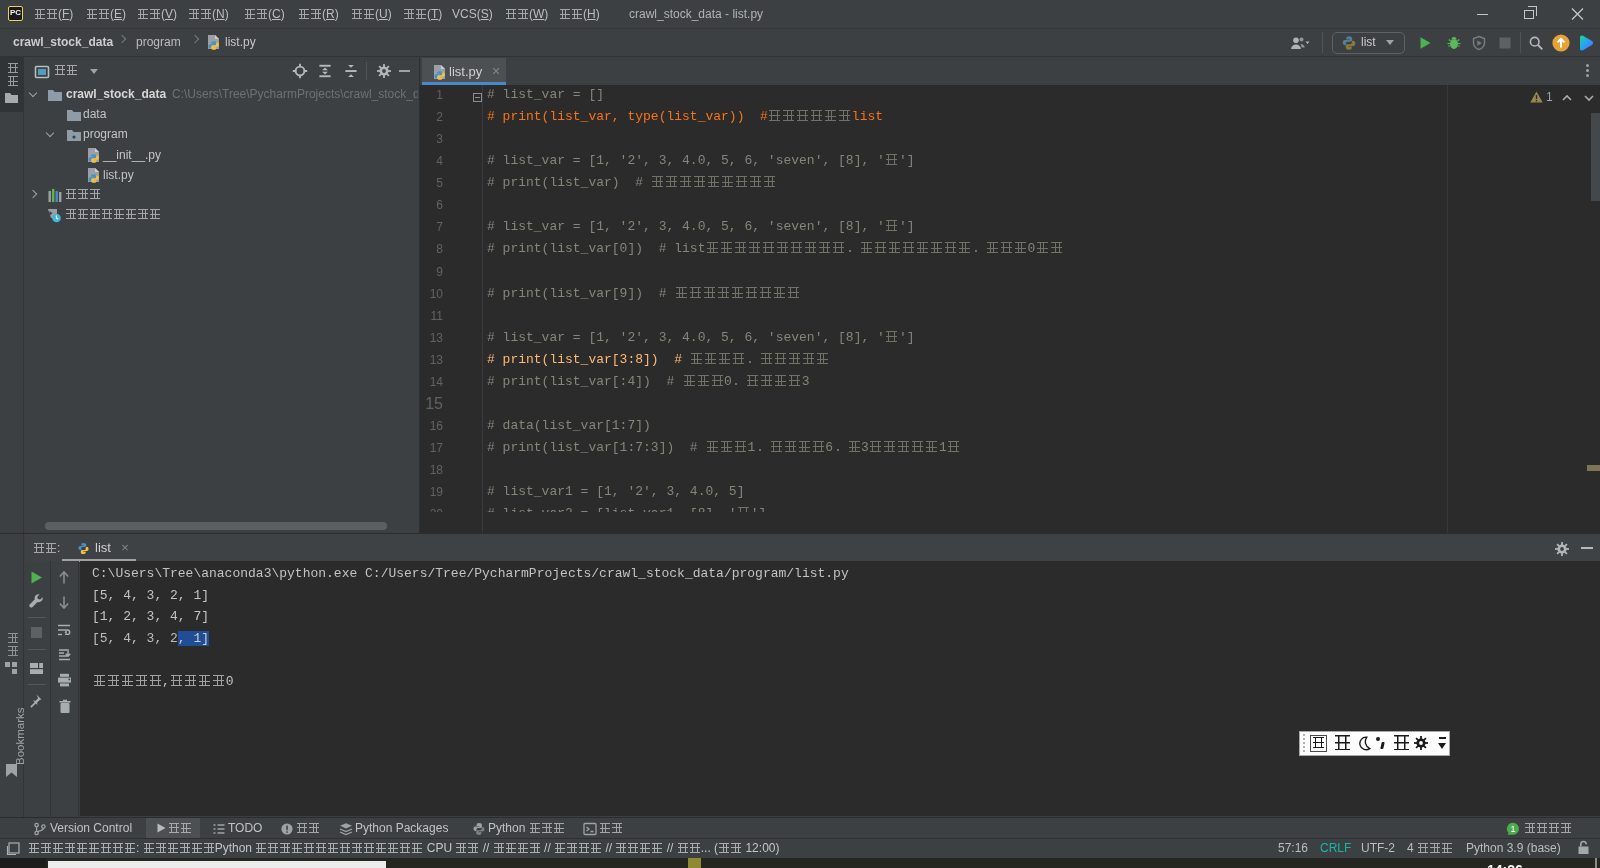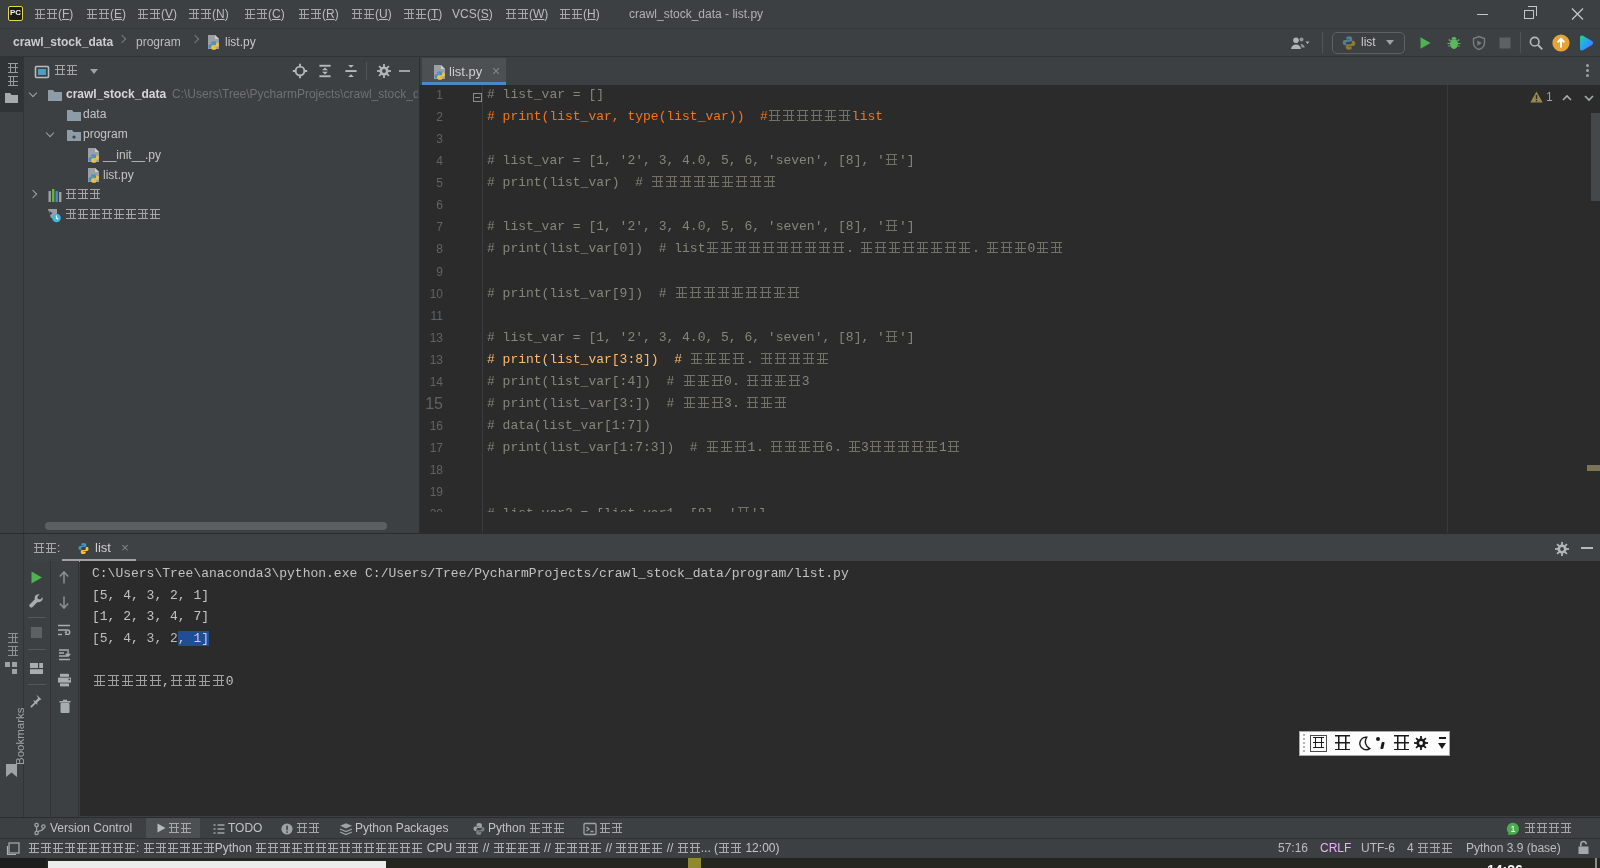--- a/index.html
+++ b/index.html
@@ -299,27 +299,27 @@
 <div class="a" style="left:0px;top:198px;width:23px;height:22px;line-height:22px;color:#606366;text-align:right;font-size:12px">10</div>
 <div class="a mono" style="left:67px;top:198px;height:22px;line-height:22px;color:#85857a;--g:#85857a"># print(list_var[9])  # <i class="e v2"></i><i class="e v0"></i><i class="e v1"></i><i class="e v1"></i><i class="e v2"></i><i class="e v0"></i><i class="e v0"></i><i class="e v2"></i><i class="e v0"></i></div>
 <div class="a" style="left:0px;top:220px;width:23px;height:22px;line-height:22px;color:#606366;text-align:right;font-size:12px">11</div>
 <div class="a" style="left:0px;top:242px;width:23px;height:22px;line-height:22px;color:#606366;text-align:right;font-size:12px">13</div>
 <div class="a mono" style="left:67px;top:242px;height:22px;line-height:22px;color:#85857a;--g:#85857a"># list_var = [1, '2', 3, 4.0, 5, 6, 'seven', [8], '<i class="e v0"></i>']</div>
 <div class="a" style="left:0px;top:264px;width:23px;height:22px;line-height:22px;color:#606366;text-align:right;font-size:12px">13</div>
 <div class="a mono" style="left:67px;top:264px;height:22px;line-height:22px;color:#fdba74;--g:#85857a"># print(list_var[3:8])  # <i class="e v2"></i><i class="e v2"></i><i class="e v2"></i><i class="e v0"></i><i class="e p"></i><i class="e v1"></i><i class="e v0"></i><i class="e v1"></i><i class="e v1"></i><i class="e v2"></i></div>
 <div class="a" style="left:0px;top:286px;width:23px;height:22px;line-height:22px;color:#606366;text-align:right;font-size:12px">14</div>
 <div class="a mono" style="left:67px;top:286px;height:22px;line-height:22px;color:#85857a;--g:#85857a"># print(list_var[:4])  # <i class="e v2"></i><i class="e v2"></i><i class="e v0"></i>0<i class="e p"></i><i class="e v0"></i><i class="e v1"></i><i class="e v2"></i><i class="e v0"></i>3</div>
 <div class="a" style="left:0px;top:308px;width:23px;height:22px;line-height:22px;color:#606366;text-align:right;font-size:16px">15</div>
-<div class="a mono" style="left:67px;top:308px;height:22px;line-height:22px;color:#85857a;--g:#85857a"># print(list_var[3:])  # <i class="e v2"></i><i class="e v2"></i><i class="e v0"></i>3<i class="e p"></i><i class="e v0"></i><i class="e v2"></i><i class="e v1"></i></div>
 <div class="a" style="left:0px;top:330px;width:23px;height:22px;line-height:22px;color:#606366;text-align:right;font-size:12px">16</div>
 <div class="a mono" style="left:67px;top:330px;height:22px;line-height:22px;color:#85857a;--g:#85857a"># data(list_var[1:7])</div>
 <div class="a" style="left:0px;top:352px;width:23px;height:22px;line-height:22px;color:#606366;text-align:right;font-size:12px">17</div>
 <div class="a mono" style="left:67px;top:352px;height:22px;line-height:22px;color:#85857a;--g:#85857a"># print(list_var[1:7:3])  # <i class="e v2"></i><i class="e v2"></i><i class="e v0"></i>1<i class="e p"></i><i class="e v0"></i><i class="e v1"></i><i class="e v2"></i><i class="e v0"></i>6<i class="e p"></i><i class="e v2"></i>3<i class="e v0"></i><i class="e v1"></i><i class="e v1"></i><i class="e v0"></i><i class="e v2"></i>1<i class="e v0"></i></div>
 <div class="a" style="left:0px;top:374px;width:23px;height:22px;line-height:22px;color:#606366;text-align:right;font-size:12px">18</div>
 <div class="a" style="left:0px;top:396px;width:23px;height:22px;line-height:22px;color:#606366;text-align:right;font-size:12px">19</div>
+<div class="a mono" style="left:67px;top:396px;height:22px;line-height:22px;color:#85857a;--g:#85857a"># list_var1 = [1, '2', 3, 4.0, 5]</div>
 <div class="a" style="left:0px;top:418px;width:23px;height:22px;line-height:22px;color:#606366;text-align:right;font-size:12px">20</div>
 <div class="a mono" style="left:67px;top:418px;height:22px;line-height:22px;color:#85857a;--g:#85857a"># list_var2 = [list_var1, [8], '<i class="e v0"></i>']</div>
 </div>
 <div class="a" style="left:473px;top:93px;width:9px;height:9px;border:1px solid #8b8e90">
     <div style="position:absolute;left:1px;top:3.2px;width:5px;height:1px;background:#8b8e90"></div>
   </div>
 <div class="a" style="left:1530px;top:91px;width:13px;height:12px">
     <svg width="13" height="12" viewBox="0 0 13 12">
       <path d="M6.5 0.5L12.7 11.5H.3z" fill="#97894f"></path>
       <rect x="5.8" y="4" width="1.4" height="4" fill="#2b2b2b"></rect>
@@ -501,22 +501,22 @@
 <div class="a" style="left:1524px;top:821px;height:15px;line-height:15px;color:#c0c2c4"><i class="c v1"></i><i class="c v0"></i><i class="c v0"></i><i class="c v1"></i></div>
 <div class="a" style="left:0;top:838px;width:1600px;height:20px;background:#3d4043;border-top:1px solid #2e3031"></div>
 <div class="a" style="left:6px;top:842px">
     <svg width="14" height="14" viewBox="0 0 14 14">
       <rect x="3" y="1" width="10" height="10" fill="none" stroke="#aaafb2" stroke-width="1.2"></rect>
       <path d="M1.5 4v8.5H10" fill="none" stroke="#aaafb2" stroke-width="1.2"></path>
     </svg>
   </div>
 <div class="a" style="left:28px;top:841px;height:15px;line-height:15px;color:#c4c4c4;--g:#c4c4c4"><i class="c v2"></i><i class="c v1"></i><i class="c v2"></i><i class="c v1"></i><i class="c v2"></i><i class="c v2"></i><i class="c v0"></i><i class="c v0"></i><i class="c v2"></i>: <i class="c v2"></i><i class="c v1"></i><i class="c v2"></i><i class="c v1"></i><i class="c v2"></i><i class="c v1"></i>Python <i class="c v2"></i><i class="c v0"></i><i class="c v1"></i><i class="c v2"></i><i class="c v0"></i><i class="c v0"></i><i class="c v2"></i><i class="c v0"></i><i class="c v1"></i><i class="c v0"></i><i class="c v2"></i><i class="c v2"></i><i class="c v0"></i><i class="c v2"></i> CPU <i class="c v1"></i><i class="c v1"></i> // <i class="c v1"></i><i class="c v2"></i><i class="c v2"></i><i class="c v1"></i> // <i class="c v2"></i><i class="c v1"></i><i class="c v0"></i><i class="c v2"></i> // <i class="c v1"></i><i class="c v0"></i><i class="c v2"></i><i class="c v2"></i> // <i class="c v0"></i><i class="c v0"></i>... (<i class="c v1"></i><i class="c v1"></i> 12:00)</div>
 <div class="a" style="left:1278px;top:841px;height:15px;line-height:15px;color:#bcbcbc">57:16</div>
-<div class="a" style="left:1320px;top:841px;height:15px;line-height:15px;color:#f0abfc">CRLF</div>
-<div class="a" style="left:1361px;top:841px;height:15px;line-height:15px;color:#bcbcbc">UTF-6</div>
+<div class="a" style="left:1320px;top:841px;height:15px;line-height:15px;color:#14b8a6">CRLF</div>
+<div class="a" style="left:1361px;top:841px;height:15px;line-height:15px;color:#bcbcbc">UTF-2</div>
 <div class="a" style="left:1407px;top:841px;height:15px;line-height:15px;color:#bcbcbc">4 <i class="c v0"></i><i class="c v1"></i><i class="c v2"></i></div>
 <div class="a" style="left:1466px;top:841px;height:15px;line-height:15px;color:#bcbcbc">Python 3.9 (base)</div>
 <div class="a" style="left:1577px;top:840px">
     <svg width="13" height="15" viewBox="0 0 13 15">
       <rect x="1.5" y="6.5" width="10" height="7.5" fill="#a3a8ab"></rect>
       <path d="M3.8 6.5V4.2a2.7 2.7 0 0 1 5.4 0" fill="none" stroke="#a3a8ab" stroke-width="1.6"></path>
     </svg>
   </div>
 <div class="a" style="left:0;top:858px;width:1600px;height:10px;background:#262620"></div>
 <div class="a" style="left:0;top:858px;width:46px;height:10px;background:#1d1d1d"></div>

